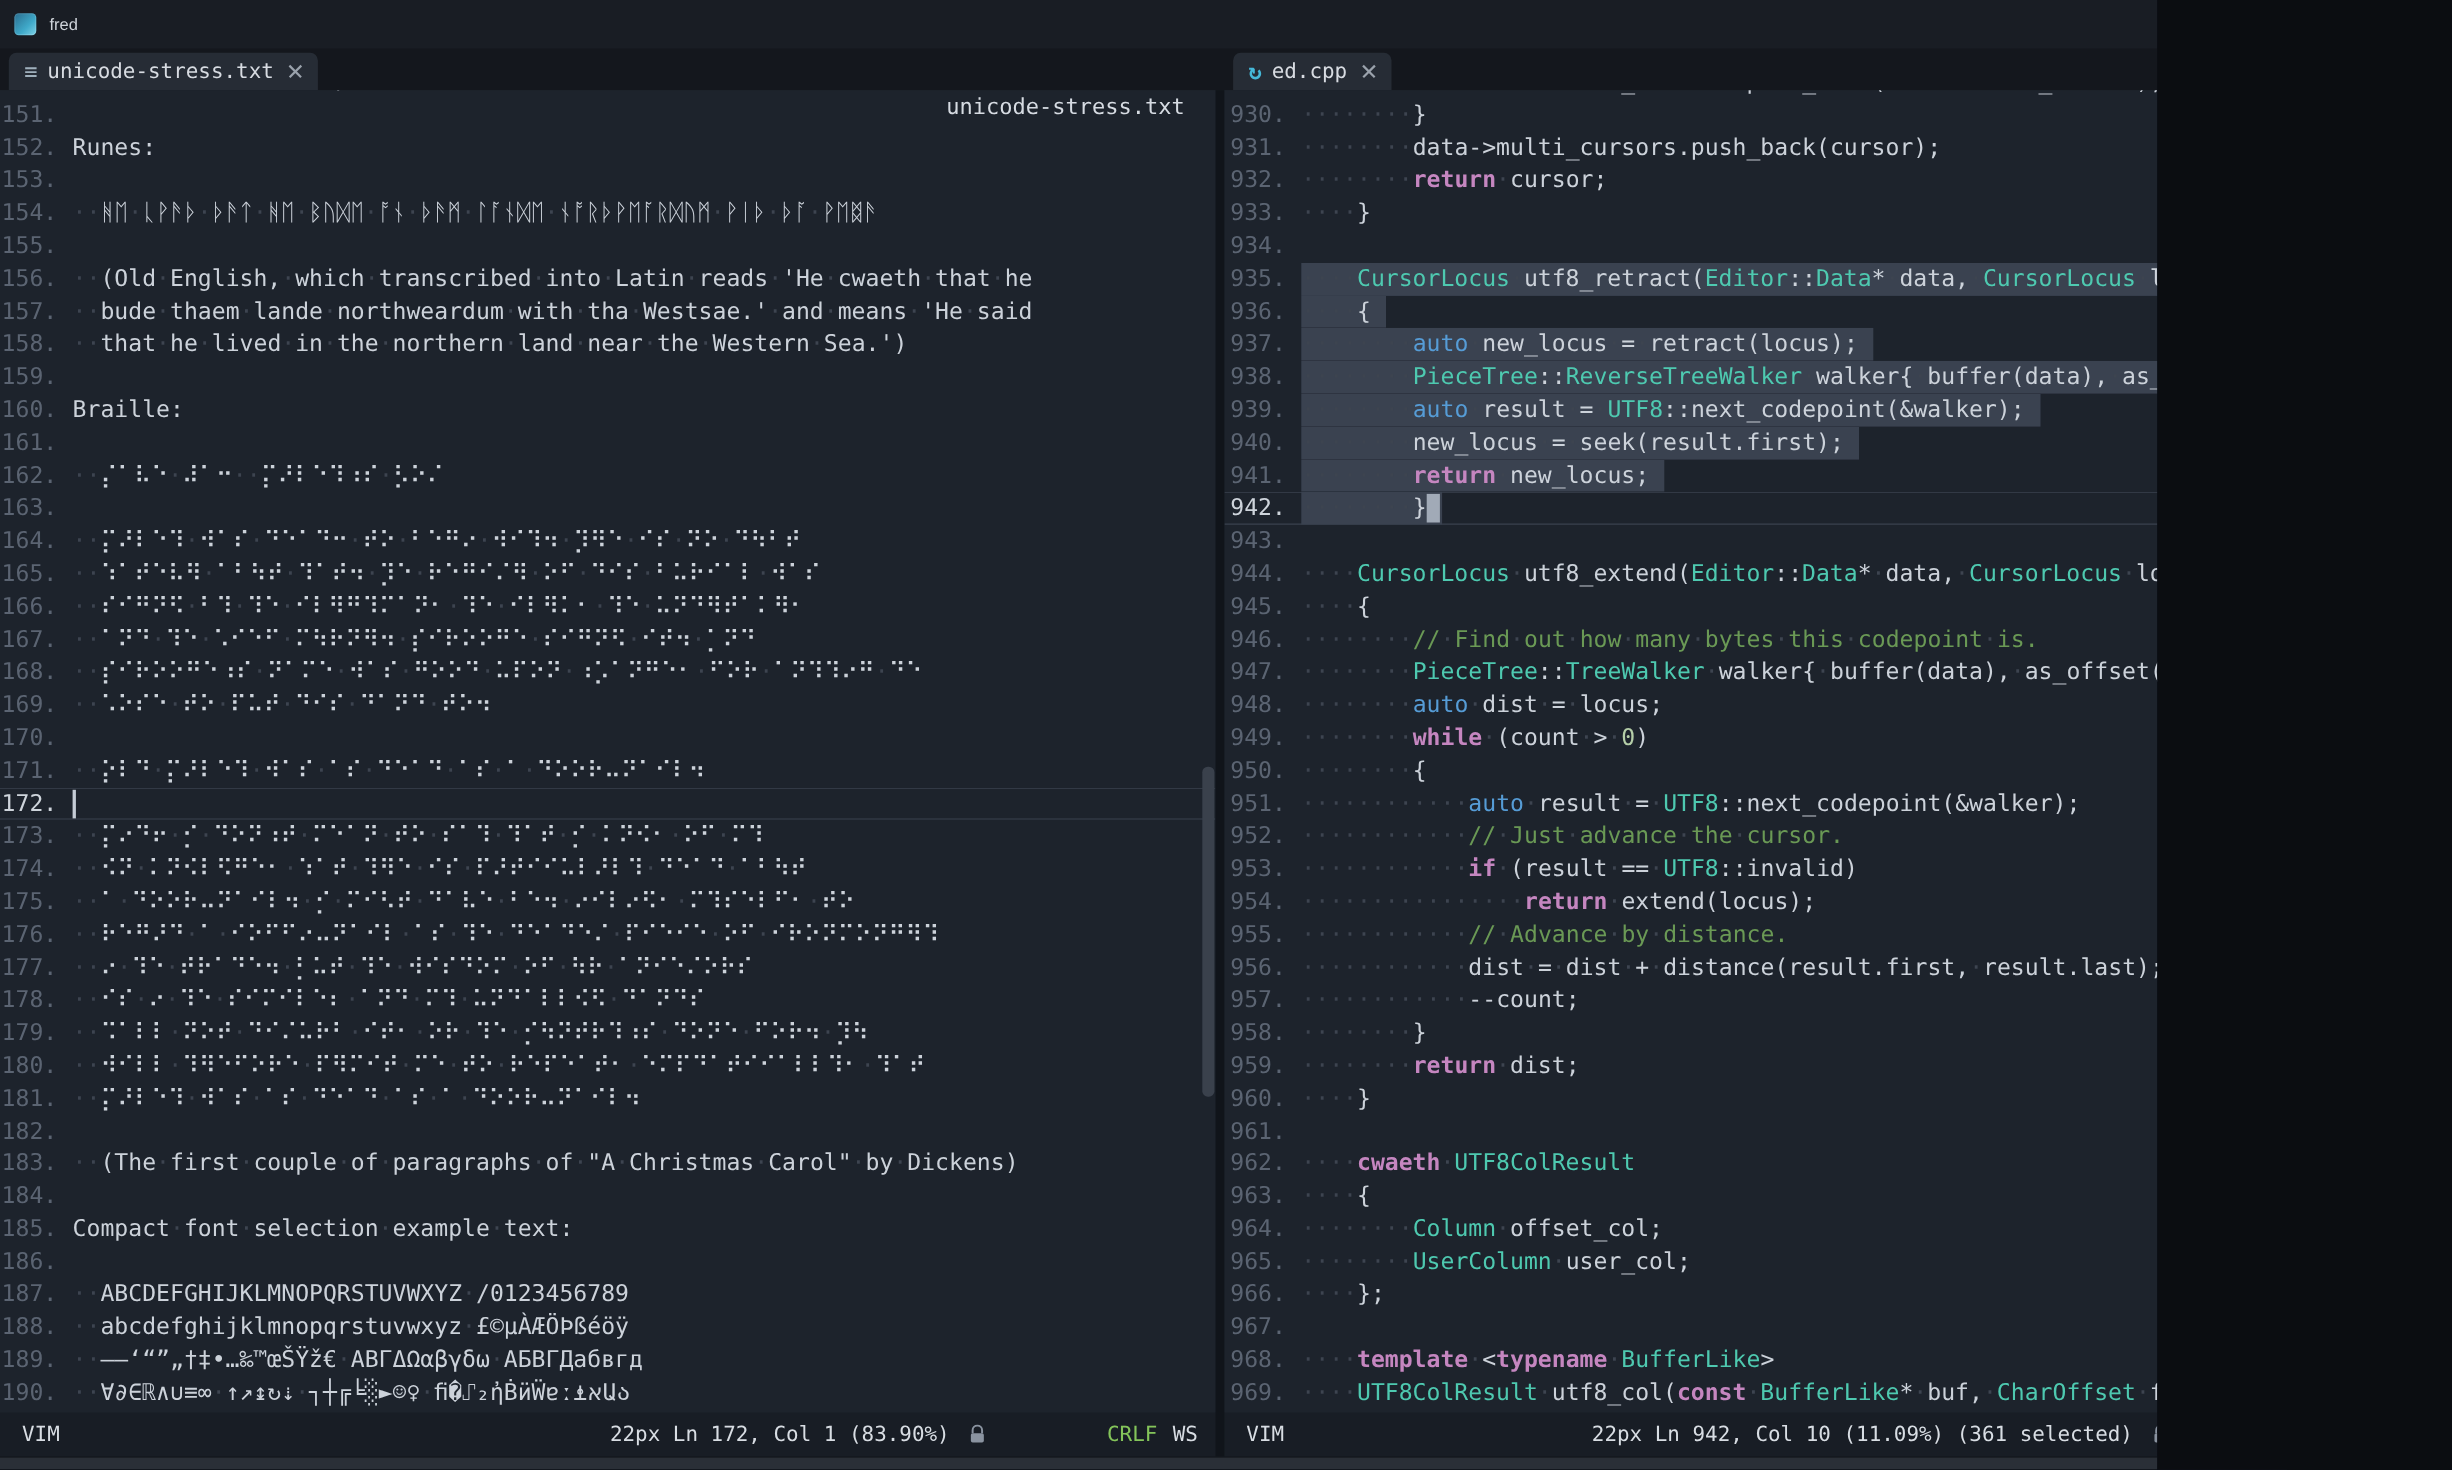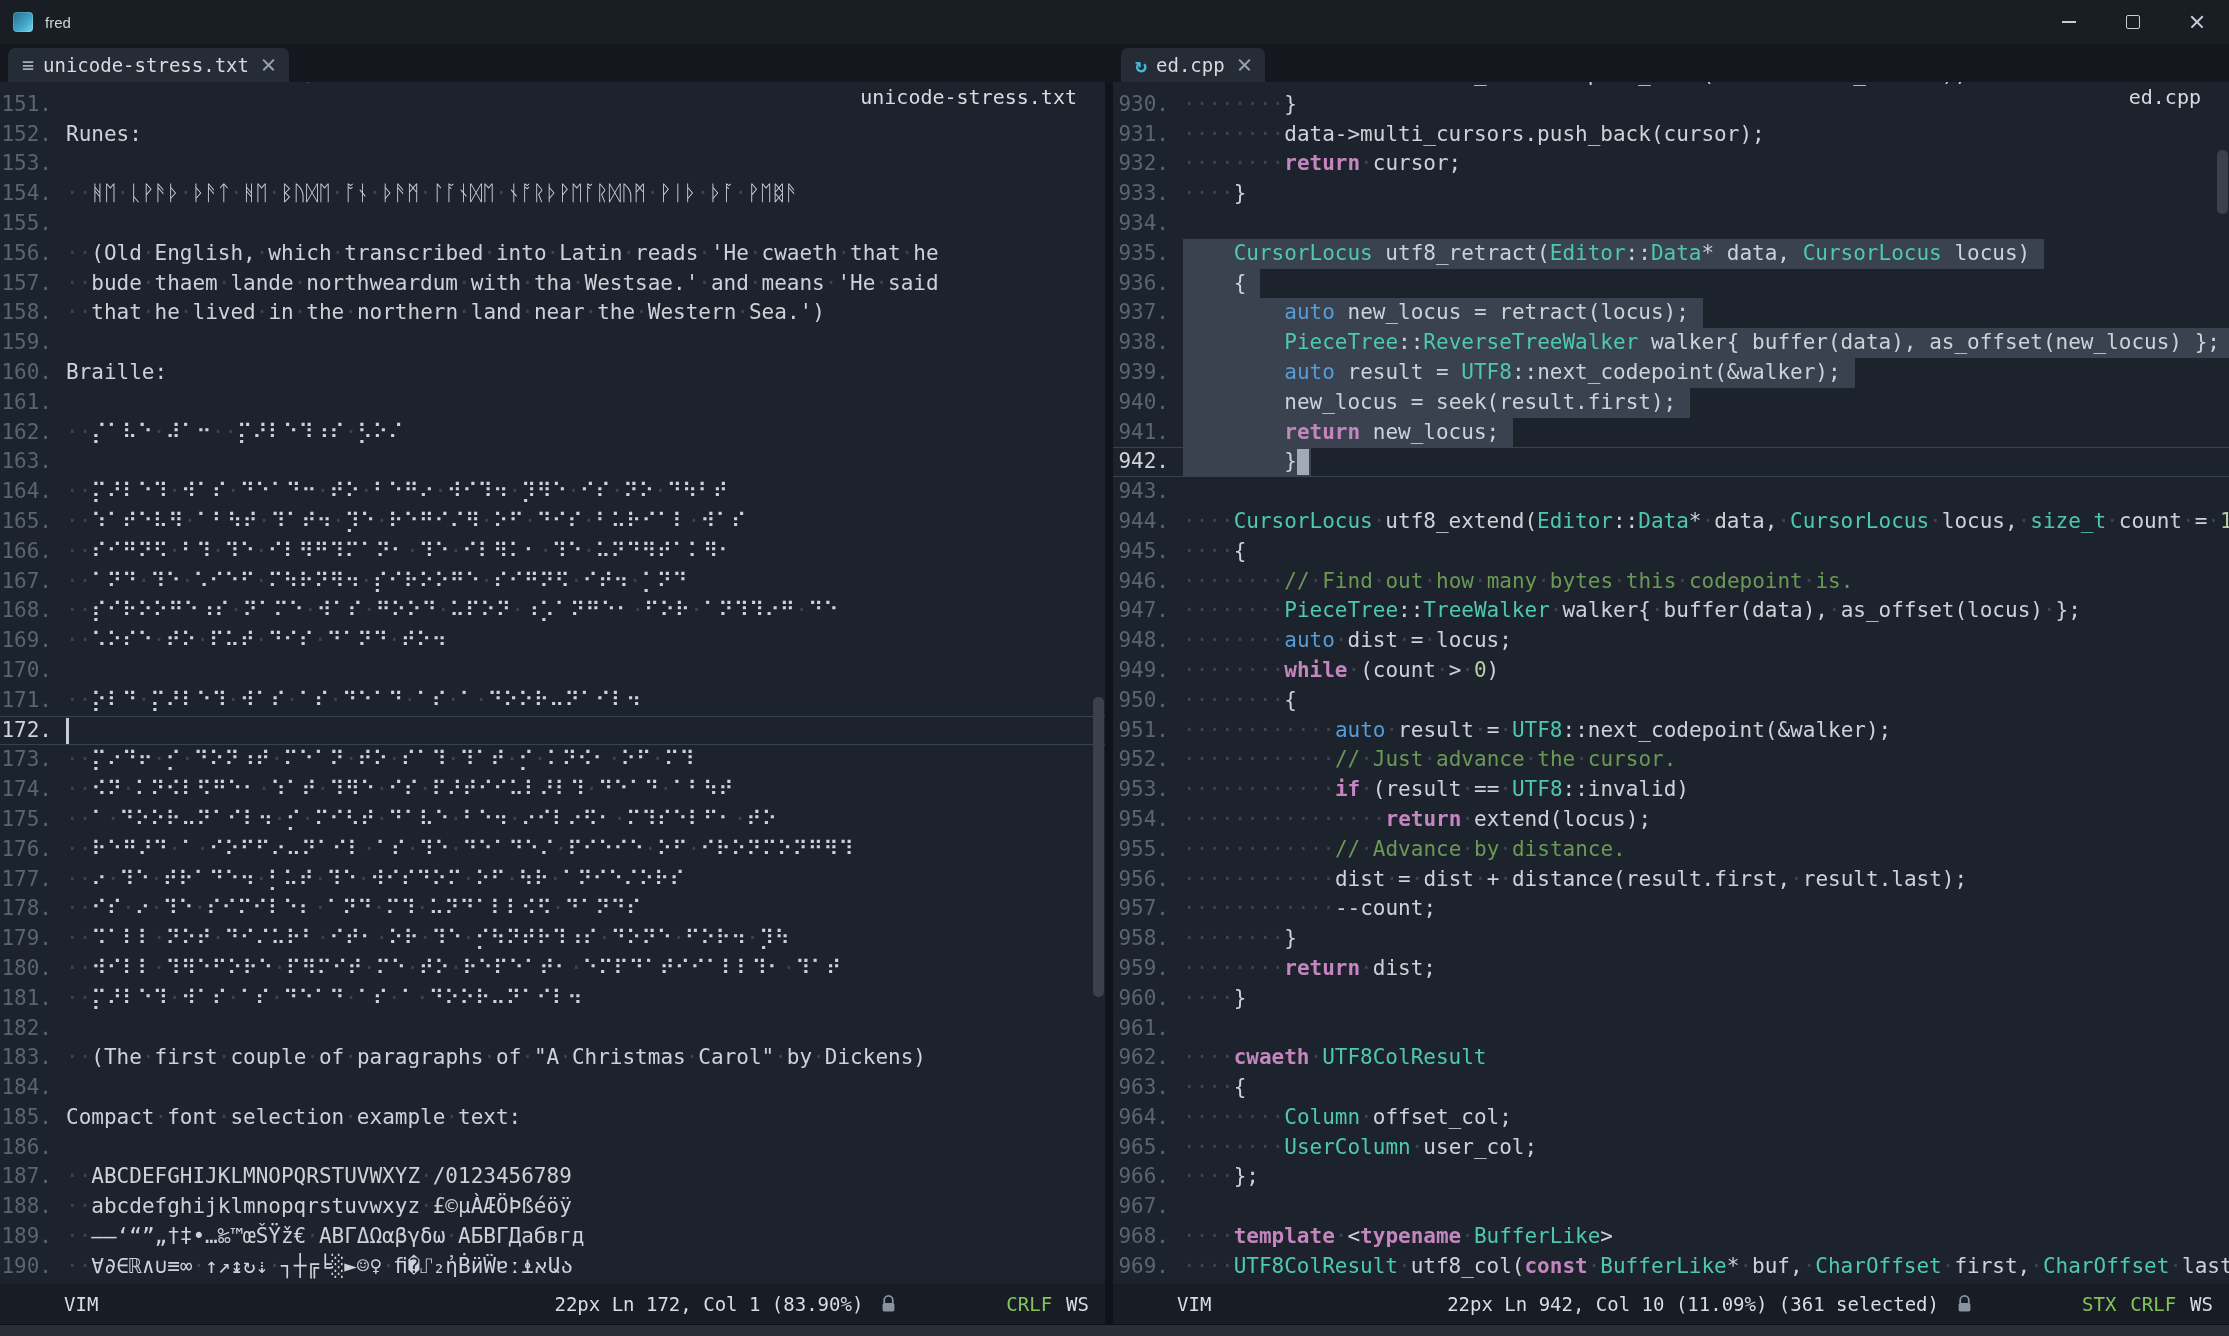--- a/index.html
+++ b/index.html
@@ -1,17 +1,17 @@
 <!DOCTYPE html>
 <html><head>
 <meta charset="utf-8">
 <style>
   html,body{margin:0;padding:0;background:#0b0d11;}
-  .window{position:relative;width:2229px;height:1336px;background:#1d232c;overflow:hidden;
-          font-family:"DejaVu Sans Mono","DejaVu Sans",monospace;}
+  .window{position:relative;width:1929px;height:1336px;background:#1d232c;overflow:hidden;
+          font-family:"DejaVu Sans Mono","DejaVu Sans",monospace;padding-left:32px;}
   
   .titlebar{position:absolute;left:0;top:0;width:2229px;height:44px;background:#191d24;
             display:flex;align-items:center;}
   .appicon{width:20px;height:20px;margin-left:13px;border-radius:4px;
            background:linear-gradient(135deg,#2a6c8e 0%,#3fa9c9 60%,#7fd3e8 100%);
            box-shadow:inset 0 0 0 1px rgba(255,255,255,.15);}
   .title{margin-left:12px;font-family:"Liberation Sans",sans-serif;font-size:15px;color:#cfd4da;}
   .winbtns{margin-left:auto;display:flex;height:44px;}
   .wbtn{width:64px;height:44px;display:flex;align-items:center;justify-content:center;}
   .ic-min{display:block;width:14px;height:2px;background:#c9ced5;}
@@ -52,21 +52,21 @@
   .row.sel .code{background:#3a4250;padding-right:14px;}
   .tk-p{color:#ccd2da;} .tk-k{color:#c586c0;font-weight:bold;} .tk-b{color:#569cd6;}
   .tk-t{color:#4ec9b0;} .tk-c{color:#6a9955;} .tk-n{color:#b5cea8;}
   .wsdot{color:#3d4450;}
   .caretB{position:absolute;top:2px;height:26px;width:1ch;background:#aab3c0;opacity:.92;}
   .caretI{position:absolute;top:2px;height:26px;width:3px;background:#c5ccd6;}
   .fname{position:absolute;top:3px;right:28px;font-size:20px;color:#d6dbe2;z-index:5;}
   .thumb{position:absolute;width:11px;right:1px;border-radius:5px;background:#3a414c;z-index:7;}
   
   .sbar{height:40px;display:flex;align-items:center;font-size:19px;color:#d5dae1;
-        padding:0 16px;box-sizing:border-box;background:transparent;margin-left:44px;}
+        padding:0 16px;box-sizing:border-box;background:transparent;}
   .mode{margin-left:4px;}
   .pos{margin-left:auto;white-space:pre;text-align:right;}
   .lock{margin-left:18px;flex:0 0 auto;}
   .stlab{white-space:pre;}
   .gapL{margin-left:110px;}
   .gapS{margin-left:14px;}
   .grn{color:#84c45a;} .wht{color:#d8dde3;}
 </style>
 </head>
 <body>

